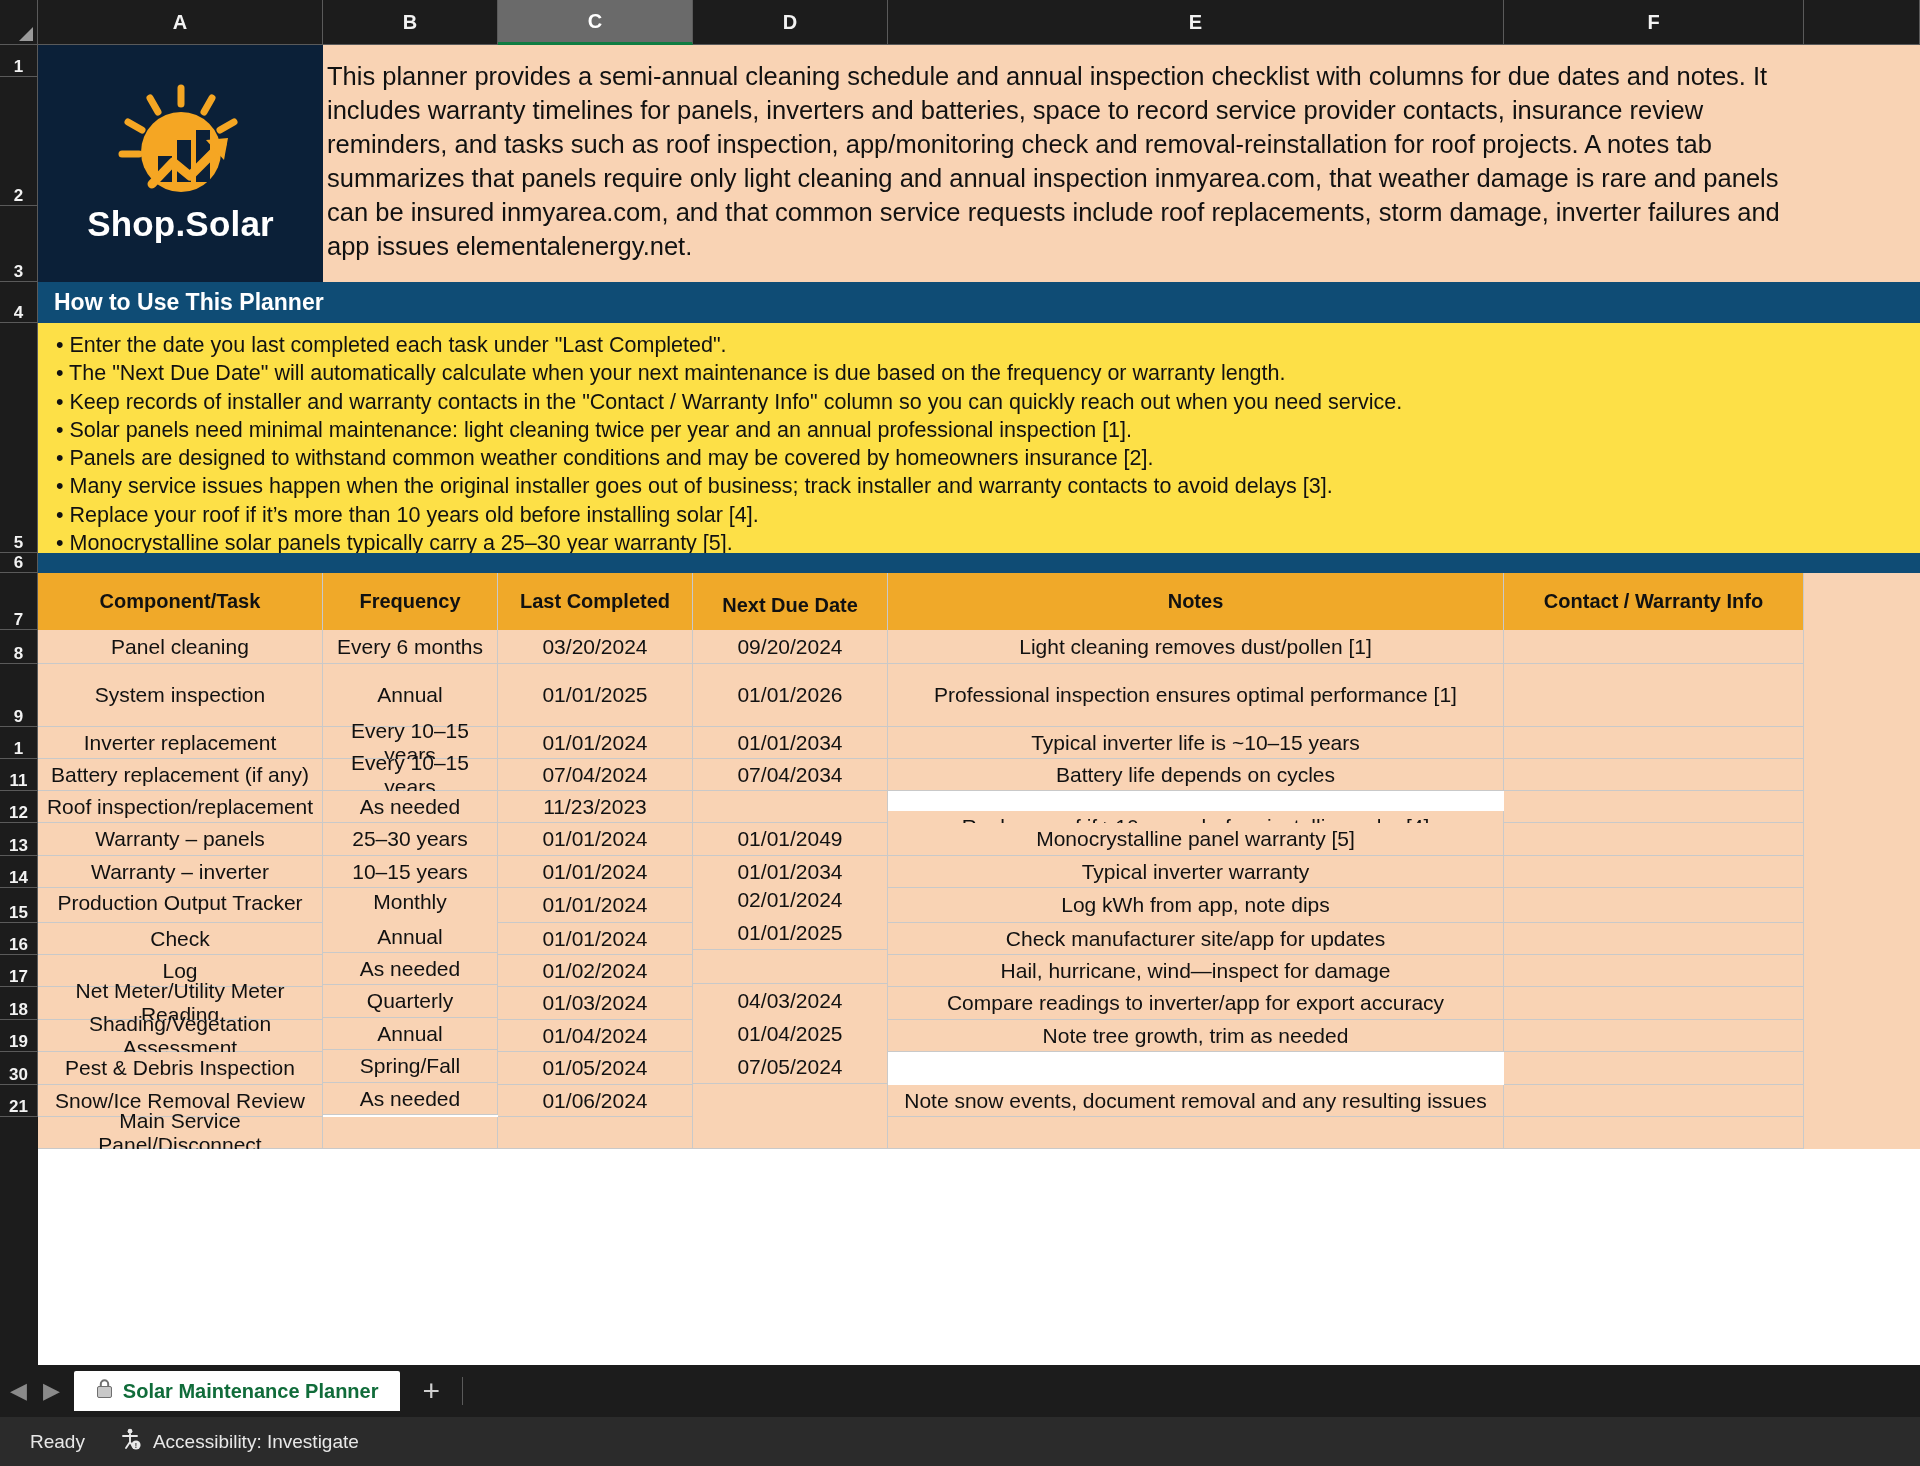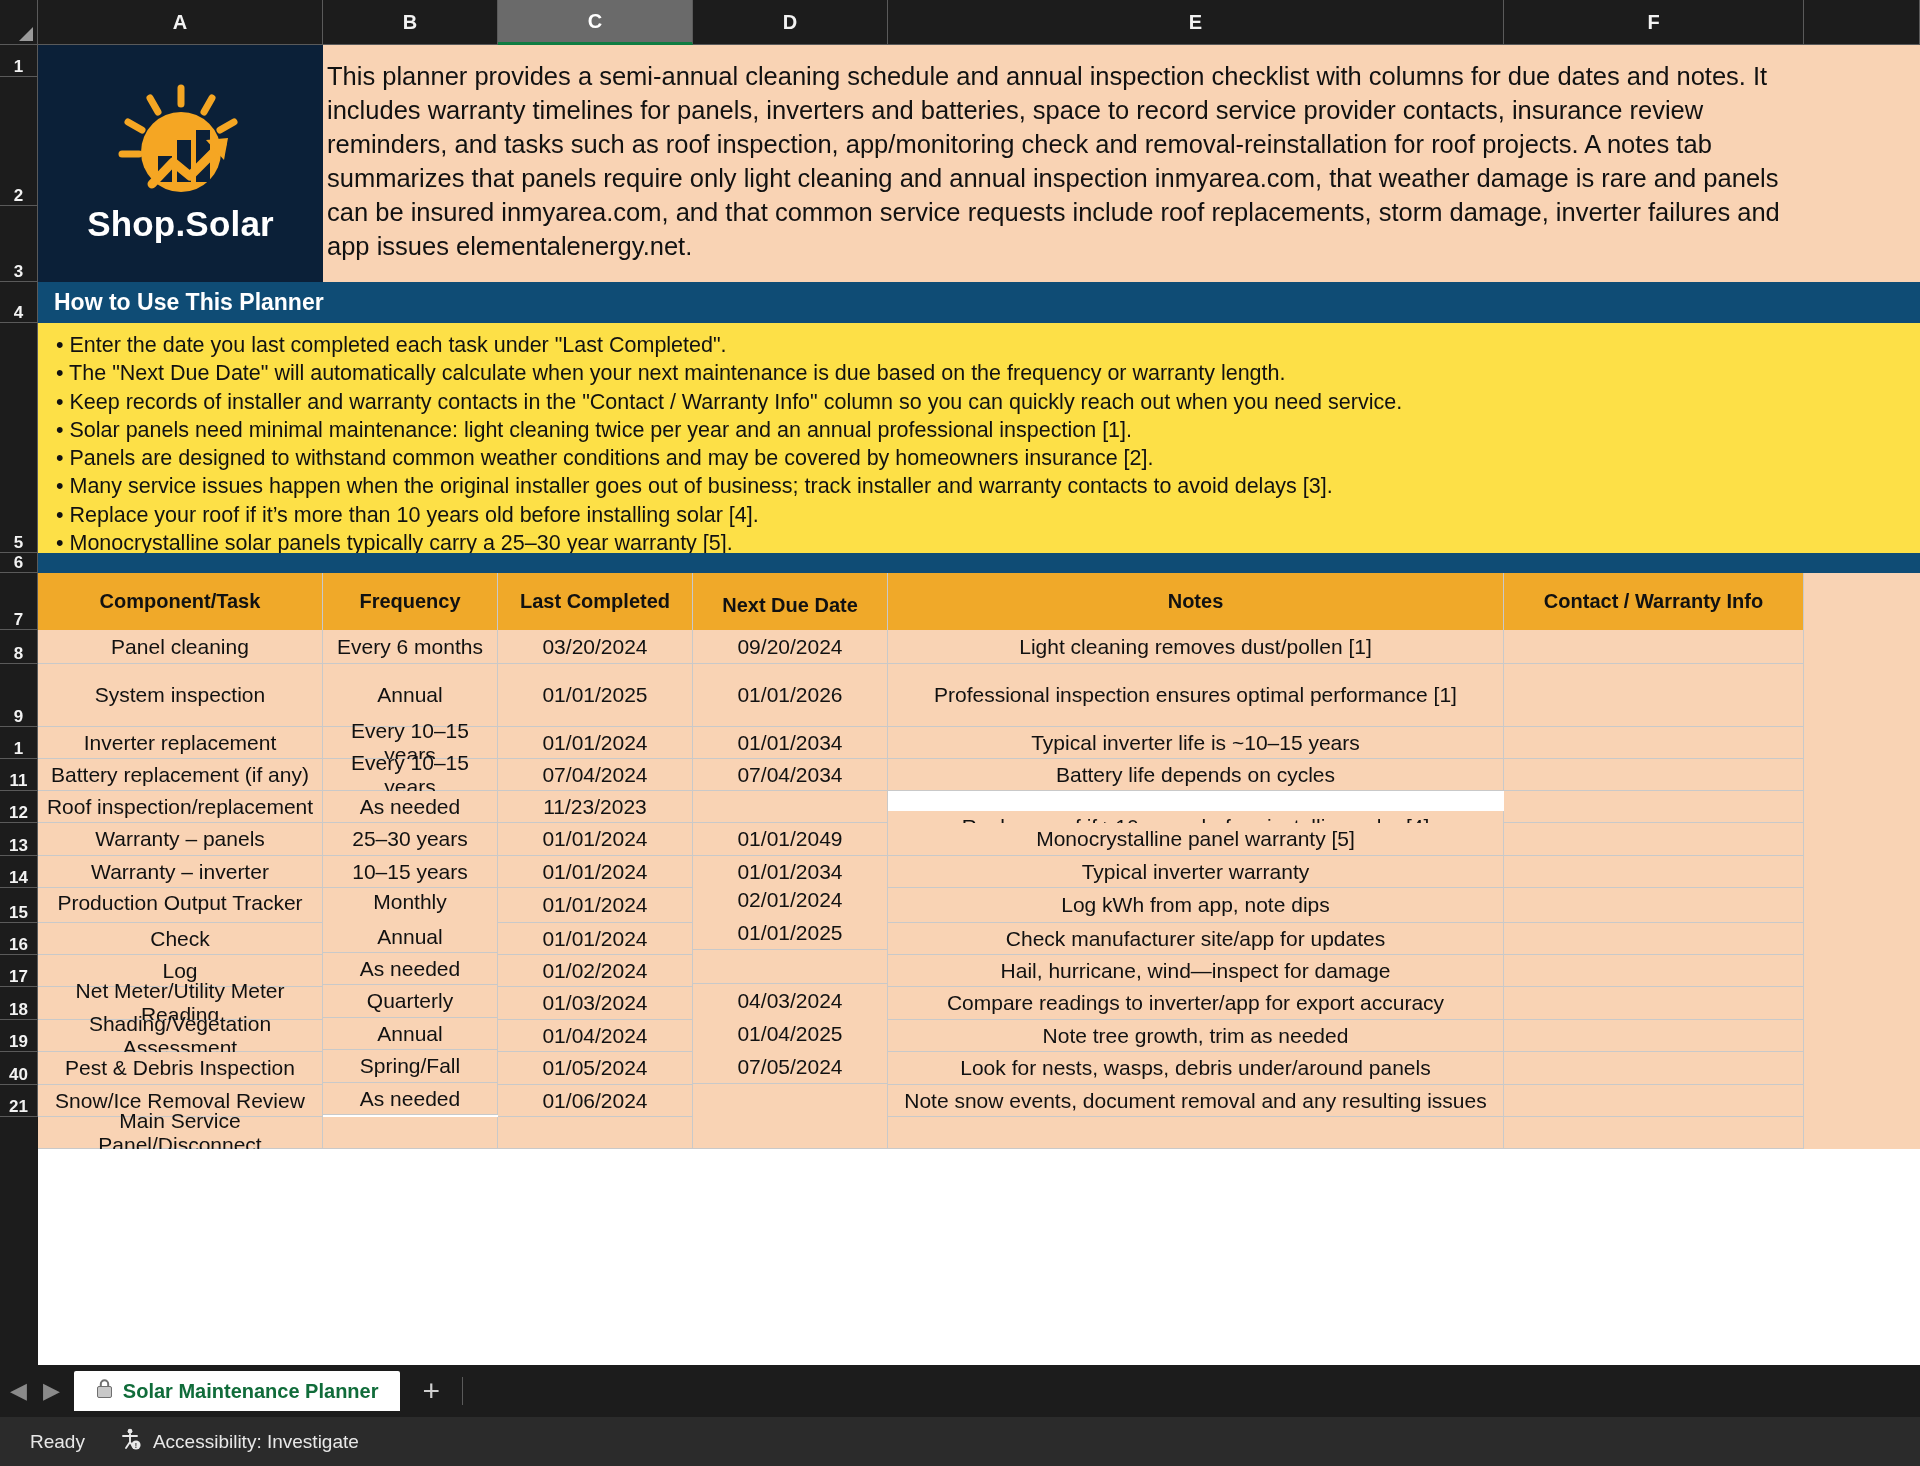--- a/index.html
+++ b/index.html
@@ -118,21 +118,21 @@
     <div class="rowhead" style="height:32px">1</div>
     <div class="rowhead" style="height:32px">11</div>
     <div class="rowhead" style="height:32px">12</div>
     <div class="rowhead" style="height:33px">13</div>
     <div class="rowhead" style="height:32px">14</div>
     <div class="rowhead" style="height:35px">15</div>
     <div class="rowhead" style="height:32px">16</div>
     <div class="rowhead" style="height:32px">17</div>
     <div class="rowhead" style="height:33px">18</div>
     <div class="rowhead" style="height:32px">19</div>
-    <div class="rowhead" style="height:33px">40</div>
+    <div class="rowhead" style="height:33px">30</div>
     <div class="rowhead" style="height:32px">21</div>
   </div>
 
   <div class="grid">
 
     <div class="logo-block">
       <div class="logo-sun">
         <svg viewBox="0 0 150 118" width="150" height="118" aria-hidden="true">
           <g stroke="#f5a623" stroke-width="7" stroke-linecap="round">
             <line x1="75" y1="4" x2="75" y2="20"></line>
@@ -275,21 +275,20 @@
     <div class="cell ctr b-r b-b" style="left:460px;top:975px; width:195px; height:32px;">01/04/2024</div>
     <div class="cell ctr b-r b-b" style="left:655px;top:972px; width:195px; height:34px;">01/04/2025</div>
     <div class="cell ctr b-r b-b" style="left:850px;top:975px; width:616px; height:32px;">Note tree growth, trim as needed</div>
     <div class="cell ctr b-r b-b" style="left:1466px;top:975px;width:300px; height:32px;"></div>
     <div class="cell" style="left:1766px;top:975px;width:116px; height:32px;"></div>
 
     <div class="cell ctr b-r b-b" style="left:0;    top:1007px; width:285px; height:33px;">Pest &amp; Debris Inspection</div>
     <div class="cell ctr b-r b-b" style="left:285px;top:1005px; width:175px; height:33px;">Spring/Fall</div>
     <div class="cell ctr b-r b-b" style="left:460px;top:1007px; width:195px; height:33px;">01/05/2024</div>
     <div class="cell ctr b-r b-b" style="left:655px;top:1005px; width:195px; height:34px;">07/05/2024</div>
-    <div class="cell ctr b-r b-b" style="left:850px;top:1007px; width:616px; height:33px;">Look for nests, wasps, debris under/around panels</div>
     <div class="cell ctr b-r b-b" style="left:1466px;top:1007px;width:300px; height:33px;"></div>
     <div class="cell" style="left:1766px;top:1007px;width:116px; height:33px;"></div>
 
     <div class="cell ctr b-r b-b" style="left:0;    top:1040px; width:285px; height:32px;">Snow/Ice Removal Review</div>
     <div class="cell ctr b-r b-b" style="left:285px;top:1038px; width:175px; height:32px;">As needed</div>
     <div class="cell ctr b-r b-b" style="left:460px;top:1040px; width:195px; height:32px;">01/06/2024</div>
     <div class="cell ctr b-r b-b" style="left:655px;top:1039px; width:195px; height:34px;"></div>
     <div class="cell ctr b-r b-b" style="left:850px;top:1040px; width:616px; height:32px;">Note snow events, document removal and any resulting issues</div>
     <div class="cell ctr b-r b-b" style="left:1466px;top:1040px;width:300px; height:32px;"></div>
     <div class="cell" style="left:1766px;top:1040px;width:116px; height:32px;"></div>

